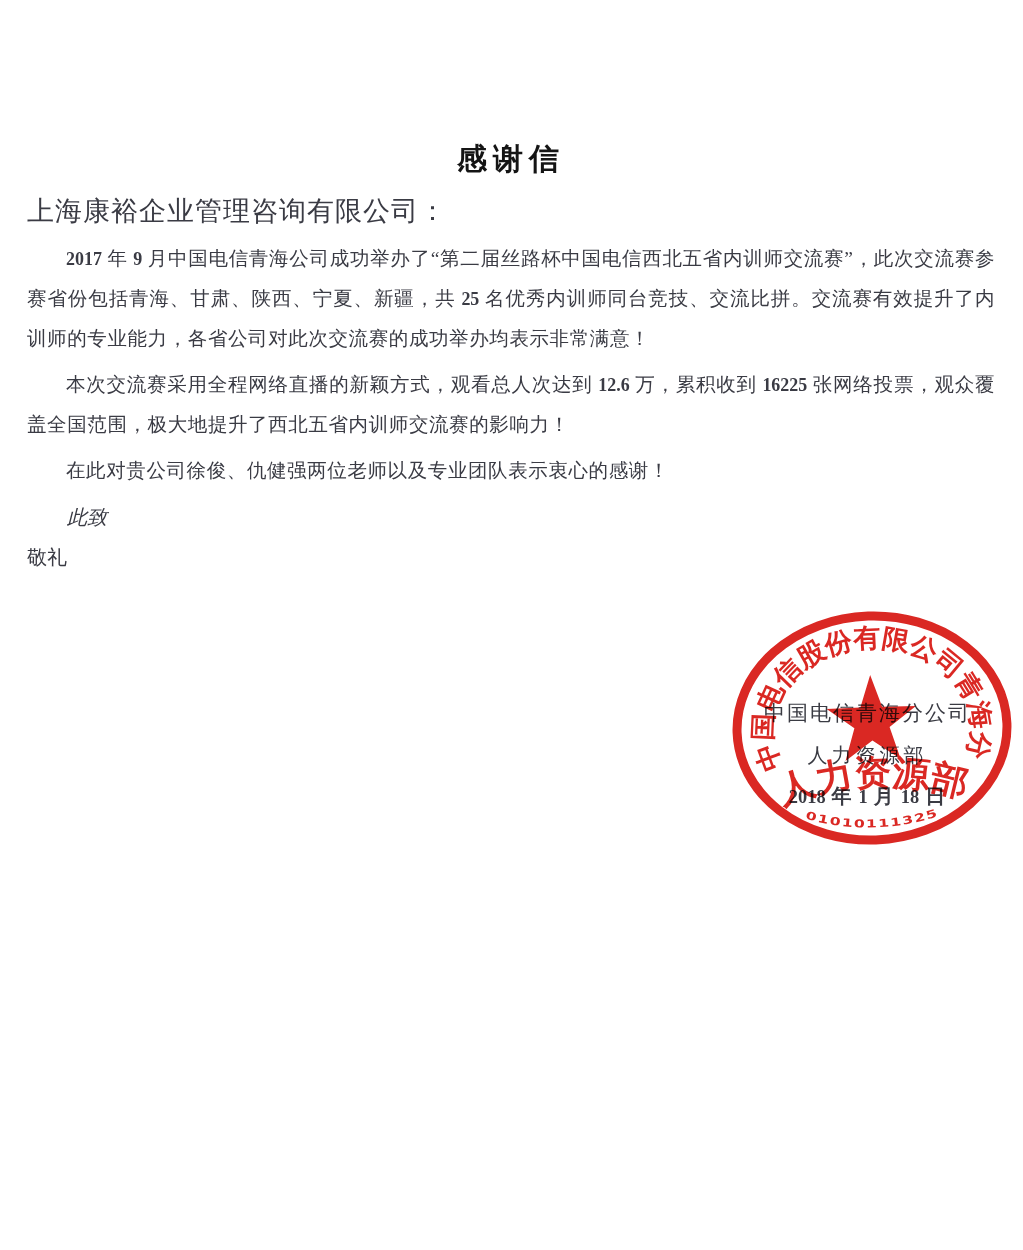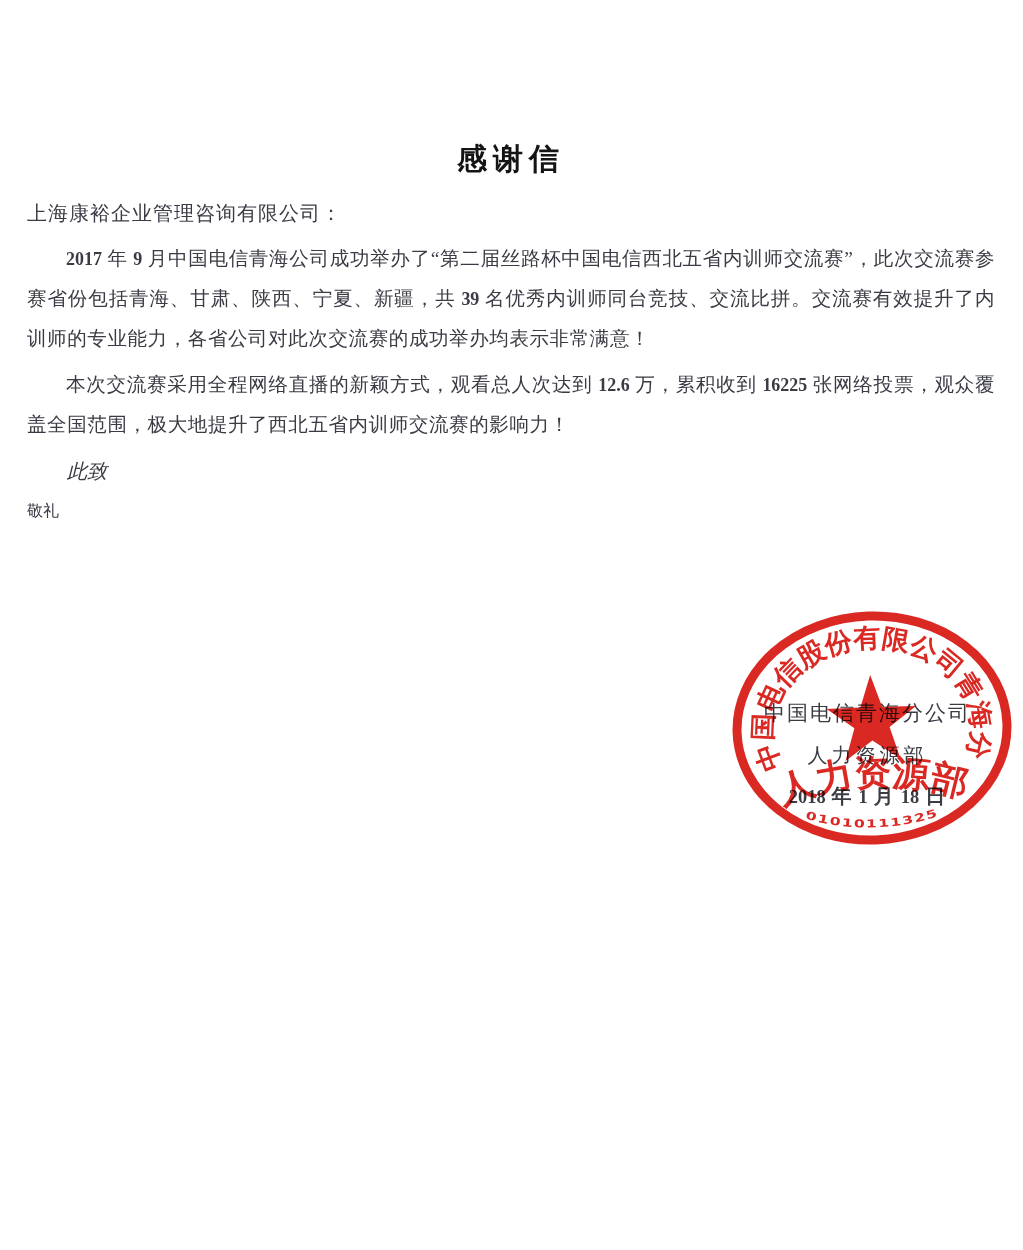--- a/index.html
+++ b/index.html
@@ -20,23 +20,24 @@
     margin:0 0 18px 0;
     text-align:center;
     font-family:"Liberation Sans", sans-serif;
     font-size:30px;
     font-weight:bold;
     letter-spacing:6px;
     color:#141414;
     line-height:32px;
   }
   .salutation {
-    font-size:20px;
+    font-size:27px;
     line-height:40px;
     letter-spacing:1px;
+    font-family:Liberation Mono, monospace;
   }
   p.body {
     margin:6px 0;
     font-size:19.5px;
     line-height:40px;
     text-align:justify;
     text-indent:2em;
     letter-spacing:0.6px;
   }
   .autobold-digits b {
@@ -45,21 +46,21 @@
     letter-spacing:0;
   }
   .closing-cizhi {
     margin-top:6px;
     font-size:20px;
     line-height:40px;
     text-indent:2em;
     font-style:italic;
   }
   .closing-jingli {
-    font-size:16px;
+    font-size:20px;
     line-height:40px;
   }
   .signature {
     position:absolute;
     left:735px; top:700px; width:265px;
     text-align:center;
     color:#3a3b43;
   }
   .sig-company { font-size:21px; letter-spacing:2px; line-height:26px; }
   .sig-dept    { font-size:20px; letter-spacing:4px; margin-top:17px; line-height:24px; }
@@ -88,22 +89,23 @@
 </head>
 <body>
 
 <div class="page">
 
   <div class="content">
     <h1 class="title">感谢信</h1>
 
     <div class="salutation">上海康裕企业管理咨询有限公司：</div>
 
-    <p class="body autobold-digits"><b>2017</b> 年 <b>9</b> 月中国电信青海公司成功举办了“第二届丝路杯中国电信西北五省内训师交流赛”，此次交流赛参赛省份包括青海、甘肃、陕西、宁夏、新疆，共 <b>39</b> 名优秀内训师同台竞技、交流比拼。交流赛有效提升了内训师的专业能力，各省公司对此次交流赛的成功举办均表示非常满意！</p>
+    <p class="body autobold-digits"><b>2017</b> 年 <b>9</b> 月中国电信青海公司成功举办了“第二届丝路杯中国电信西北五省内训师交流赛”，此次交流赛参赛省份包括青海、甘肃、陕西、宁夏、新疆，共 <b>25</b> 名优秀内训师同台竞技、交流比拼。交流赛有效提升了内训师的专业能力，各省公司对此次交流赛的成功举办均表示非常满意！</p>
     <p class="body autobold-digits">本次交流赛采用全程网络直播的新颖方式，观看总人次达到 <b>12.6</b> 万，累积收到 <b>16225</b> 张网络投票，观众覆盖全国范围，极大地提升了西北五省内训师交流赛的影响力！</p>
+    <p class="body autobold-digits">在此对贵公司徐俊、仇健强两位老师以及专业团队表示衷心的感谢！</p>
 
     <div class="closing-cizhi">此致</div>
     <div class="closing-jingli">敬礼</div>
   </div>
 
   <div class="signature">
     <div class="sig-company">中国电信青海分公司</div>
     <div class="sig-dept">人力资源部</div>
     <div class="sig-date autobold-digits"><b>2018</b> 年 <b>1</b> 月 <b>18</b> 日</div>
   </div>

